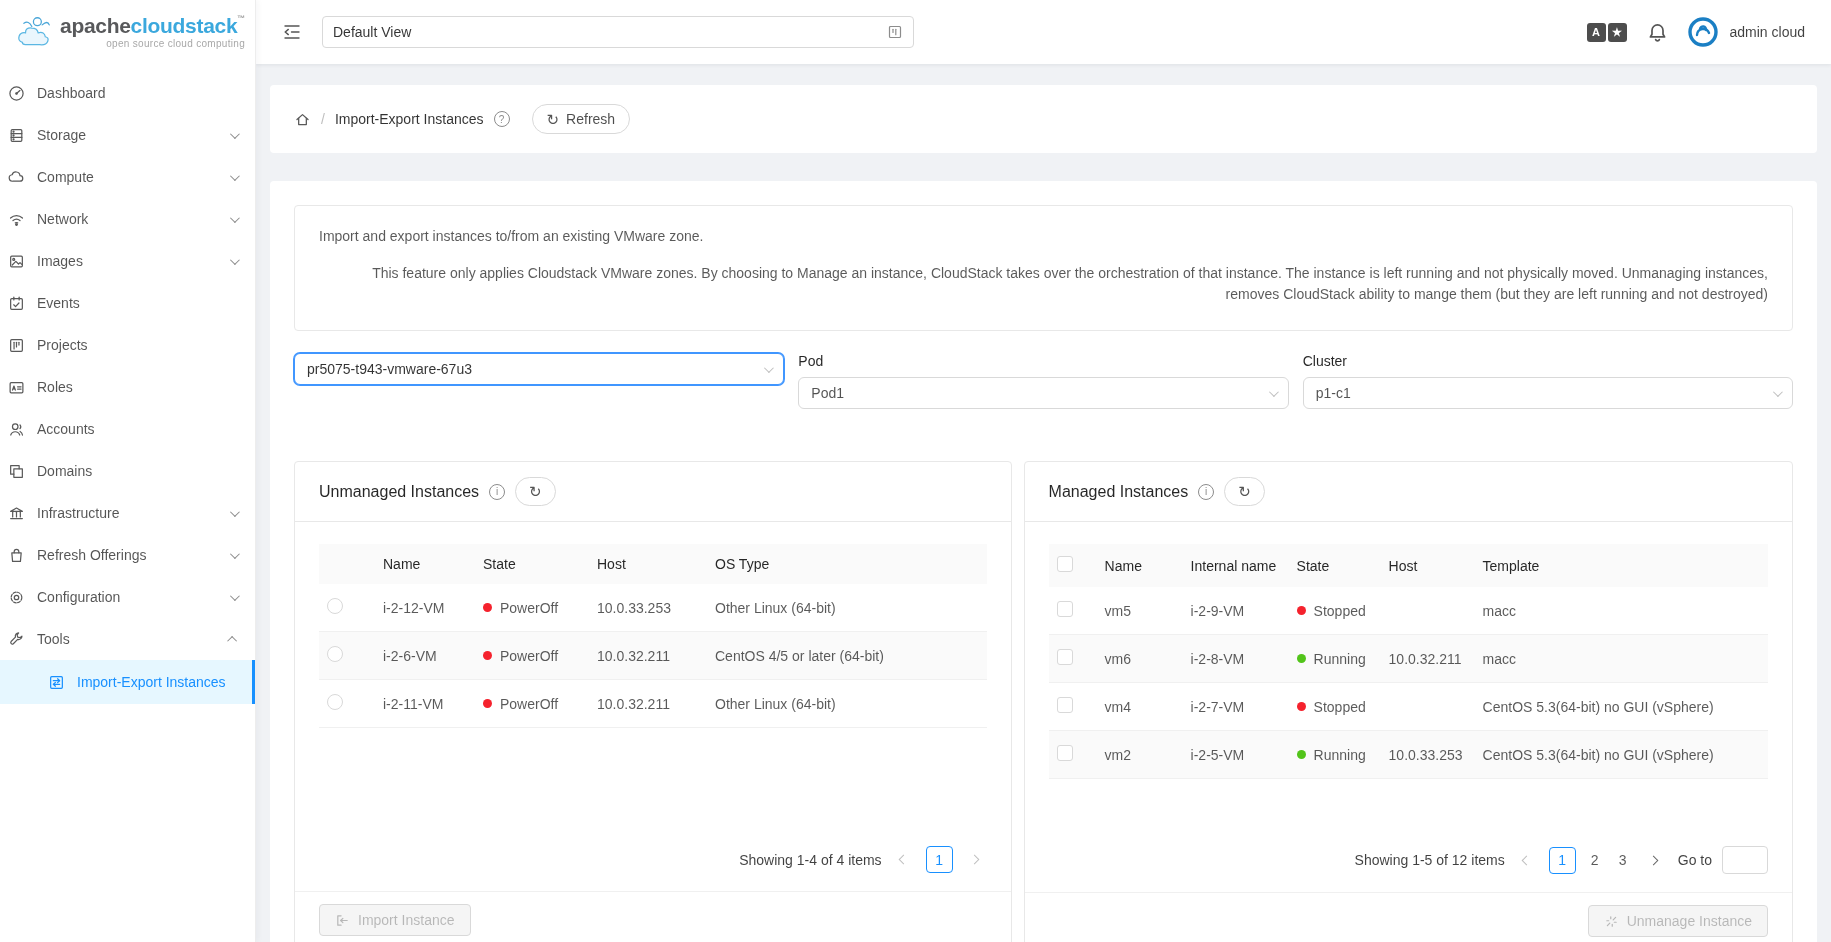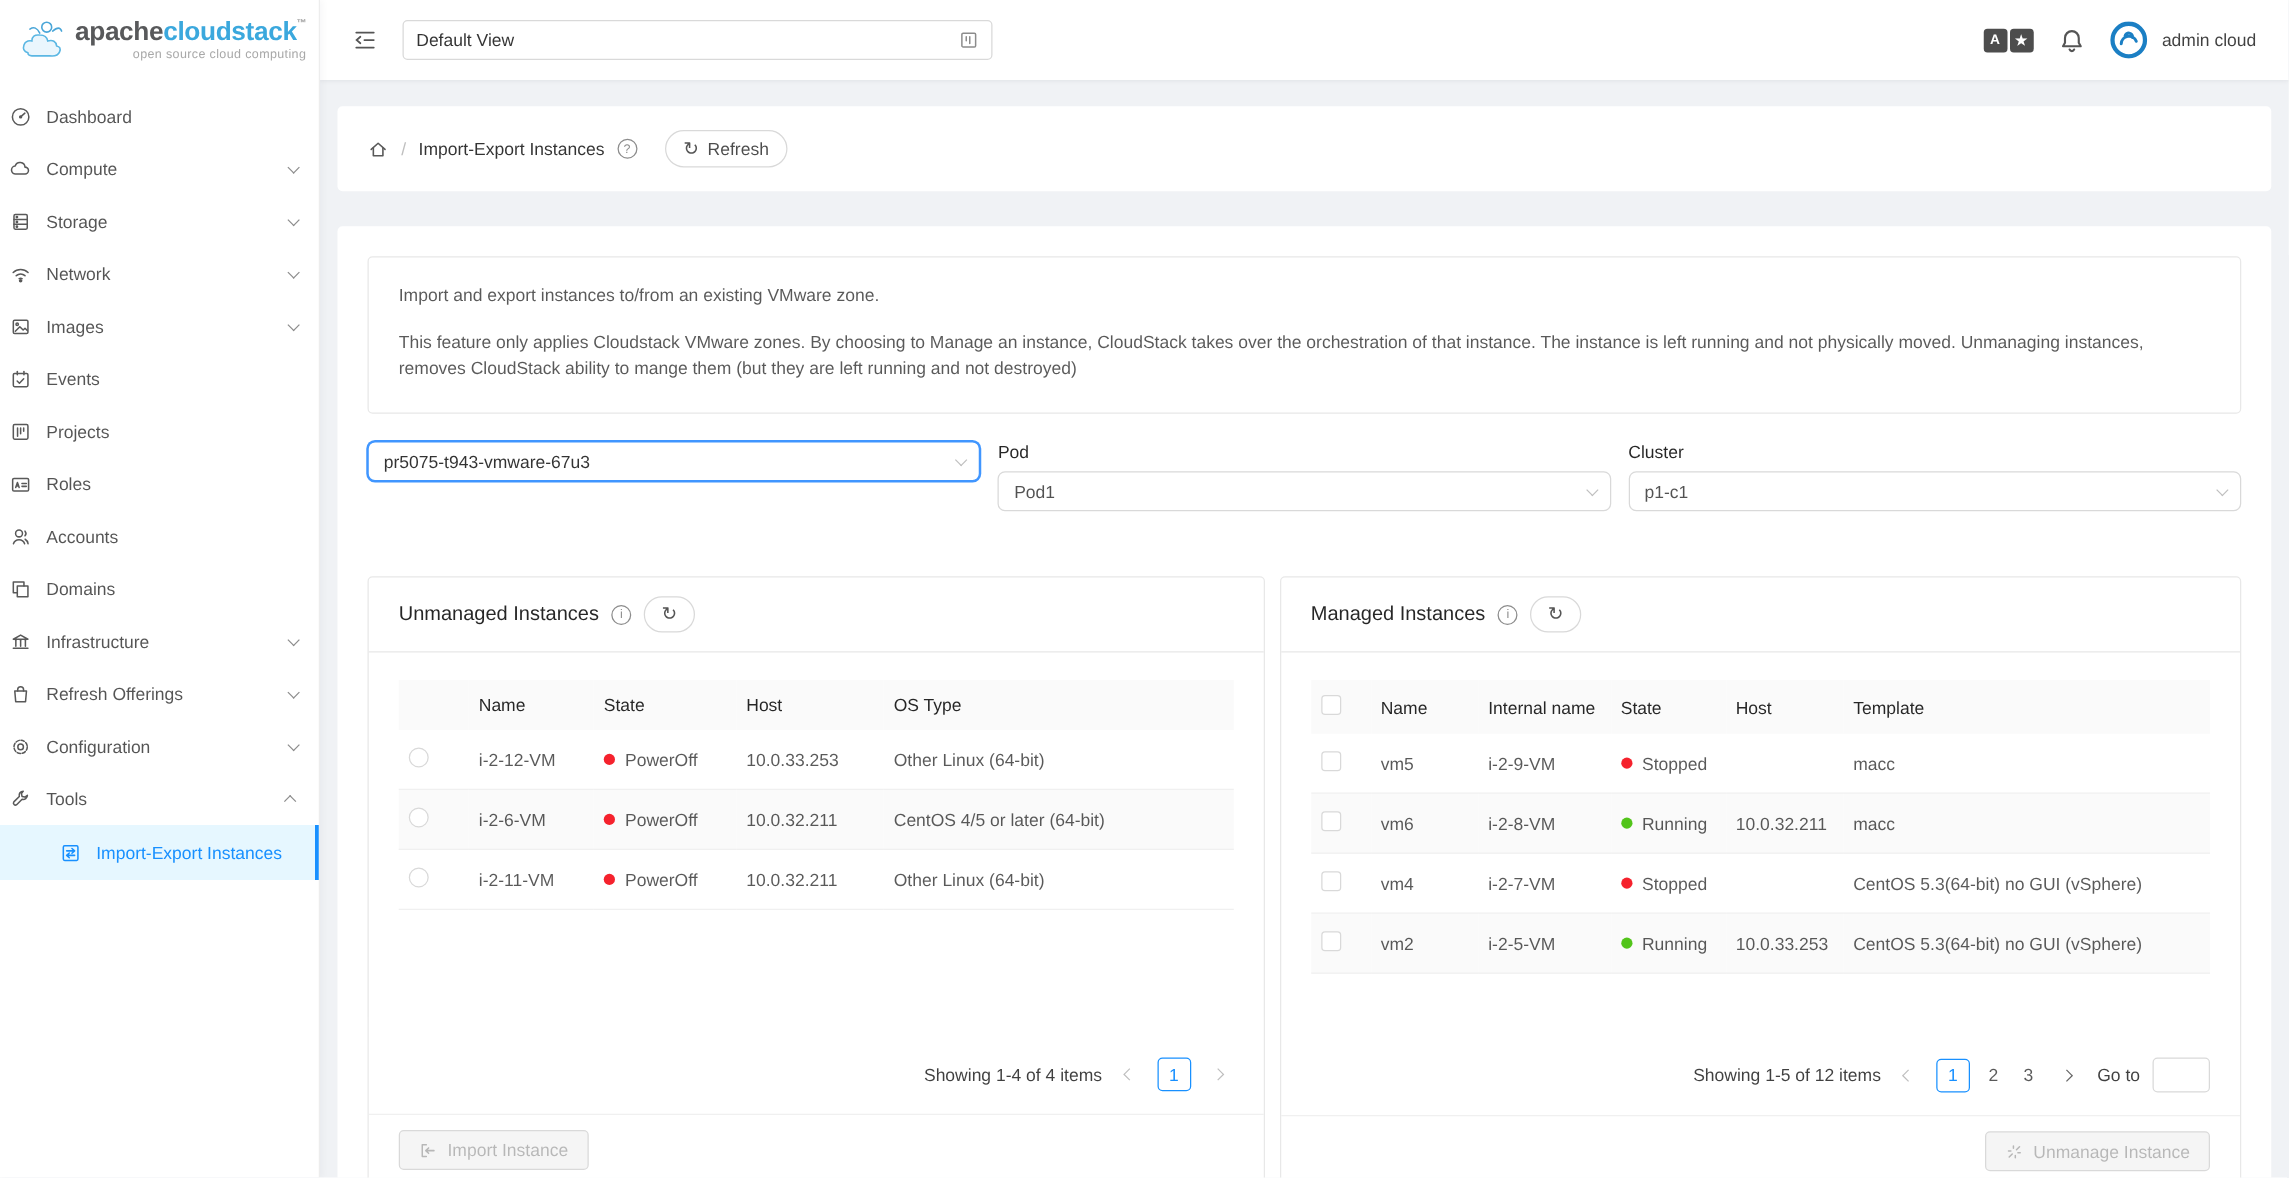--- a/index.html
+++ b/index.html
@@ -22,21 +22,21 @@
   .menu-item .chev { margin-left:auto; color:#8c8c8c; }
   .mi { width:17px; height:17px; stroke:#595959; fill:none; stroke-width:1.15; stroke-linecap:round; stroke-linejoin:round; }
   .submenu-item { height:44px; display:flex; align-items:center; gap:12px; padding:0 16px 0 48px; background:#e6f7ff; color:#1890ff; position:relative; cursor:pointer; }
   .submenu-item::after { content:""; position:absolute; right:0; top:0; bottom:0; width:3px; background:#1890ff; }
   .submenu-item .mi { stroke:#1890ff; }
 
   
   .right-col { flex:1; display:flex; flex-direction:column; min-width:0; }
   .topbar { height:64px; background:#fff; display:flex; align-items:center; padding:0 26px; gap:20px; box-shadow:0 1px 4px rgba(0,21,41,.08); z-index:2; }
   .fold-icon { width:20px; height:20px; stroke:#555; fill:none; stroke-width:1.4; stroke-linecap:round; cursor:pointer; }
-  .view-select { width:472px; height:32px; border:1px solid #d9d9d9; border-radius:4px; background:#fff; display:flex; align-items:center; justify-content:space-between; padding:0 10px; color:rgba(0,0,0,.8); cursor:pointer; }
+  .view-select { width:592px; height:32px; border:1px solid #d9d9d9; border-radius:4px; background:#fff; display:flex; align-items:center; justify-content:space-between; padding:0 10px; color:rgba(0,0,0,.8); cursor:pointer; }
   .proj-icon { width:16px; height:16px; stroke:#8c8c8c; fill:none; stroke-width:1.2; stroke-linecap:round; }
   .topbar-spacer { flex:1; }
   .translate-icon { display:inline-flex; gap:2px; cursor:pointer; }
   .translate-icon b { width:19px; height:19px; border-radius:3px; background:#4d4d4d; color:#fff; font-size:11px; display:flex; align-items:center; justify-content:center; font-weight:bold; }
   .bell-icon { width:21px; height:21px; stroke:#555; fill:none; stroke-width:1.3; stroke-linecap:round; stroke-linejoin:round; cursor:pointer; }
   .avatar { width:30px; height:30px; flex-shrink:0; cursor:pointer; }
   .user-name { color:rgba(0,0,0,.75); cursor:pointer; margin-left:-8px; }
 
   
   main { flex:1; padding:21px 14px 0; overflow:hidden; }
@@ -44,21 +44,21 @@
   .home-icon { width:17px; height:17px; stroke:#595959; fill:none; stroke-width:1.2; stroke-linecap:round; stroke-linejoin:round; cursor:pointer; }
   .bc-sep { color:#bfbfbf; }
   .bc-title { color:rgba(0,0,0,.8); }
   .circ-glyph { width:16px; height:16px; border:1px solid #8c8c8c; border-radius:50%; color:#8c8c8c; font-size:10px; display:inline-flex; align-items:center; justify-content:center; cursor:pointer; flex-shrink:0; }
   .pill-btn { margin-left:12px; height:30px; padding:0 14px; border:1px solid #d9d9d9; border-radius:16px; background:#fff; display:inline-flex; align-items:center; gap:7px; color:rgba(0,0,0,.7); font-size:14px; cursor:pointer; }
   .reload-glyph { font-size:15px; line-height:1; color:#555; }
   .pill-mini { height:29px; padding:0 13px; border:1px solid #d9d9d9; border-radius:15px; background:#fff; display:inline-flex; align-items:center; cursor:pointer; }
 
   .content-card { background:#fff; border-radius:4px; padding:24px; height:1200px; }
   .desc-box { border:1px solid #e8e8e8; border-radius:4px; padding:20px 24px 24px; margin-bottom:22px; color:rgba(0,0,0,.65); line-height:1.55; }
-  .desc-box p + p { margin-top:15px; }
+  .desc-box p + p { margin-top:15px;text-align:right; }
 
   .filters { display:grid; grid-template-columns:1fr 1fr 1fr; gap:14px; margin-bottom:52px; }
   .filter-label { display:block; margin-bottom:8px; color:rgba(0,0,0,.85); }
   .select { height:32px; border:1px solid #d9d9d9; border-radius:6px; background:#fff; display:flex; align-items:center; justify-content:space-between; padding:0 12px; color:rgba(0,0,0,.68); cursor:pointer; }
   .select.focused { border:1px solid #4096ff; box-shadow:0 0 0 1px #4096ff; color:rgba(0,0,0,.8); }
   .caret { display:inline-block; width:7px; height:7px; border-right:1.3px solid currentColor; border-bottom:1.3px solid currentColor; }
   .caret.down { transform:rotate(45deg) translateY(-2px); }
   .caret.up { transform:rotate(-135deg) translateY(-2px); }
   .caret.left { transform:rotate(135deg); }
   .caret.right { transform:rotate(-45deg); }
@@ -118,35 +118,35 @@
       <div class="menu-item">
         <svg class="mi" viewBox="0 0 16 16">
             <circle cx="8" cy="8" r="6.2"></circle>
             <path d="M8 8 L11.2 5.2"></path>
             <circle cx="8" cy="8" r="0.7" fill="#595959"></circle>
           </svg>
         <span>Dashboard</span>
       </div>
       <div class="menu-item">
         <svg class="mi" viewBox="0 0 16 16">
-            <path d="M4.5 11.5 h6.8 a2.6 2.6 0 0 0 0-5.2 a3.8 3.8 0 0 0-7.4-0.9 A2.9 2.9 0 0 0 4.5 11.5 z"></path>
-          </svg>
-        <span>Compute</span>
-        <span class="chev caret down"></span>
-      </div>
-      <div class="menu-item">
-        <svg class="mi" viewBox="0 0 16 16">
             <rect x="3" y="2.5" width="10" height="11" rx="1"></rect>
             <line x1="3" y1="6.2" x2="13" y2="6.2"></line>
             <line x1="3" y1="9.8" x2="13" y2="9.8"></line>
             <circle cx="5.2" cy="4.4" r="0.5" fill="#595959"></circle>
             <circle cx="5.2" cy="8" r="0.5" fill="#595959"></circle>
             <circle cx="5.2" cy="11.6" r="0.5" fill="#595959"></circle>
           </svg>
         <span>Storage</span>
+        <span class="chev caret down"></span>
+      </div>
+      <div class="menu-item">
+        <svg class="mi" viewBox="0 0 16 16">
+            <path d="M4.5 11.5 h6.8 a2.6 2.6 0 0 0 0-5.2 a3.8 3.8 0 0 0-7.4-0.9 A2.9 2.9 0 0 0 4.5 11.5 z"></path>
+          </svg>
+        <span>Compute</span>
         <span class="chev caret down"></span>
       </div>
       <div class="menu-item">
         <svg class="mi" viewBox="0 0 16 16">
             <path d="M2.4 6.6 a8.2 8.2 0 0 1 11.2 0"></path>
             <path d="M4.7 9 a5.2 5.2 0 0 1 6.6 0"></path>
             <path d="M6.9 11.2 a2.3 2.3 0 0 1 2.2 0"></path>
             <circle cx="8" cy="12.8" r="0.8" fill="#595959"></circle>
           </svg>
         <span>Network</span>

